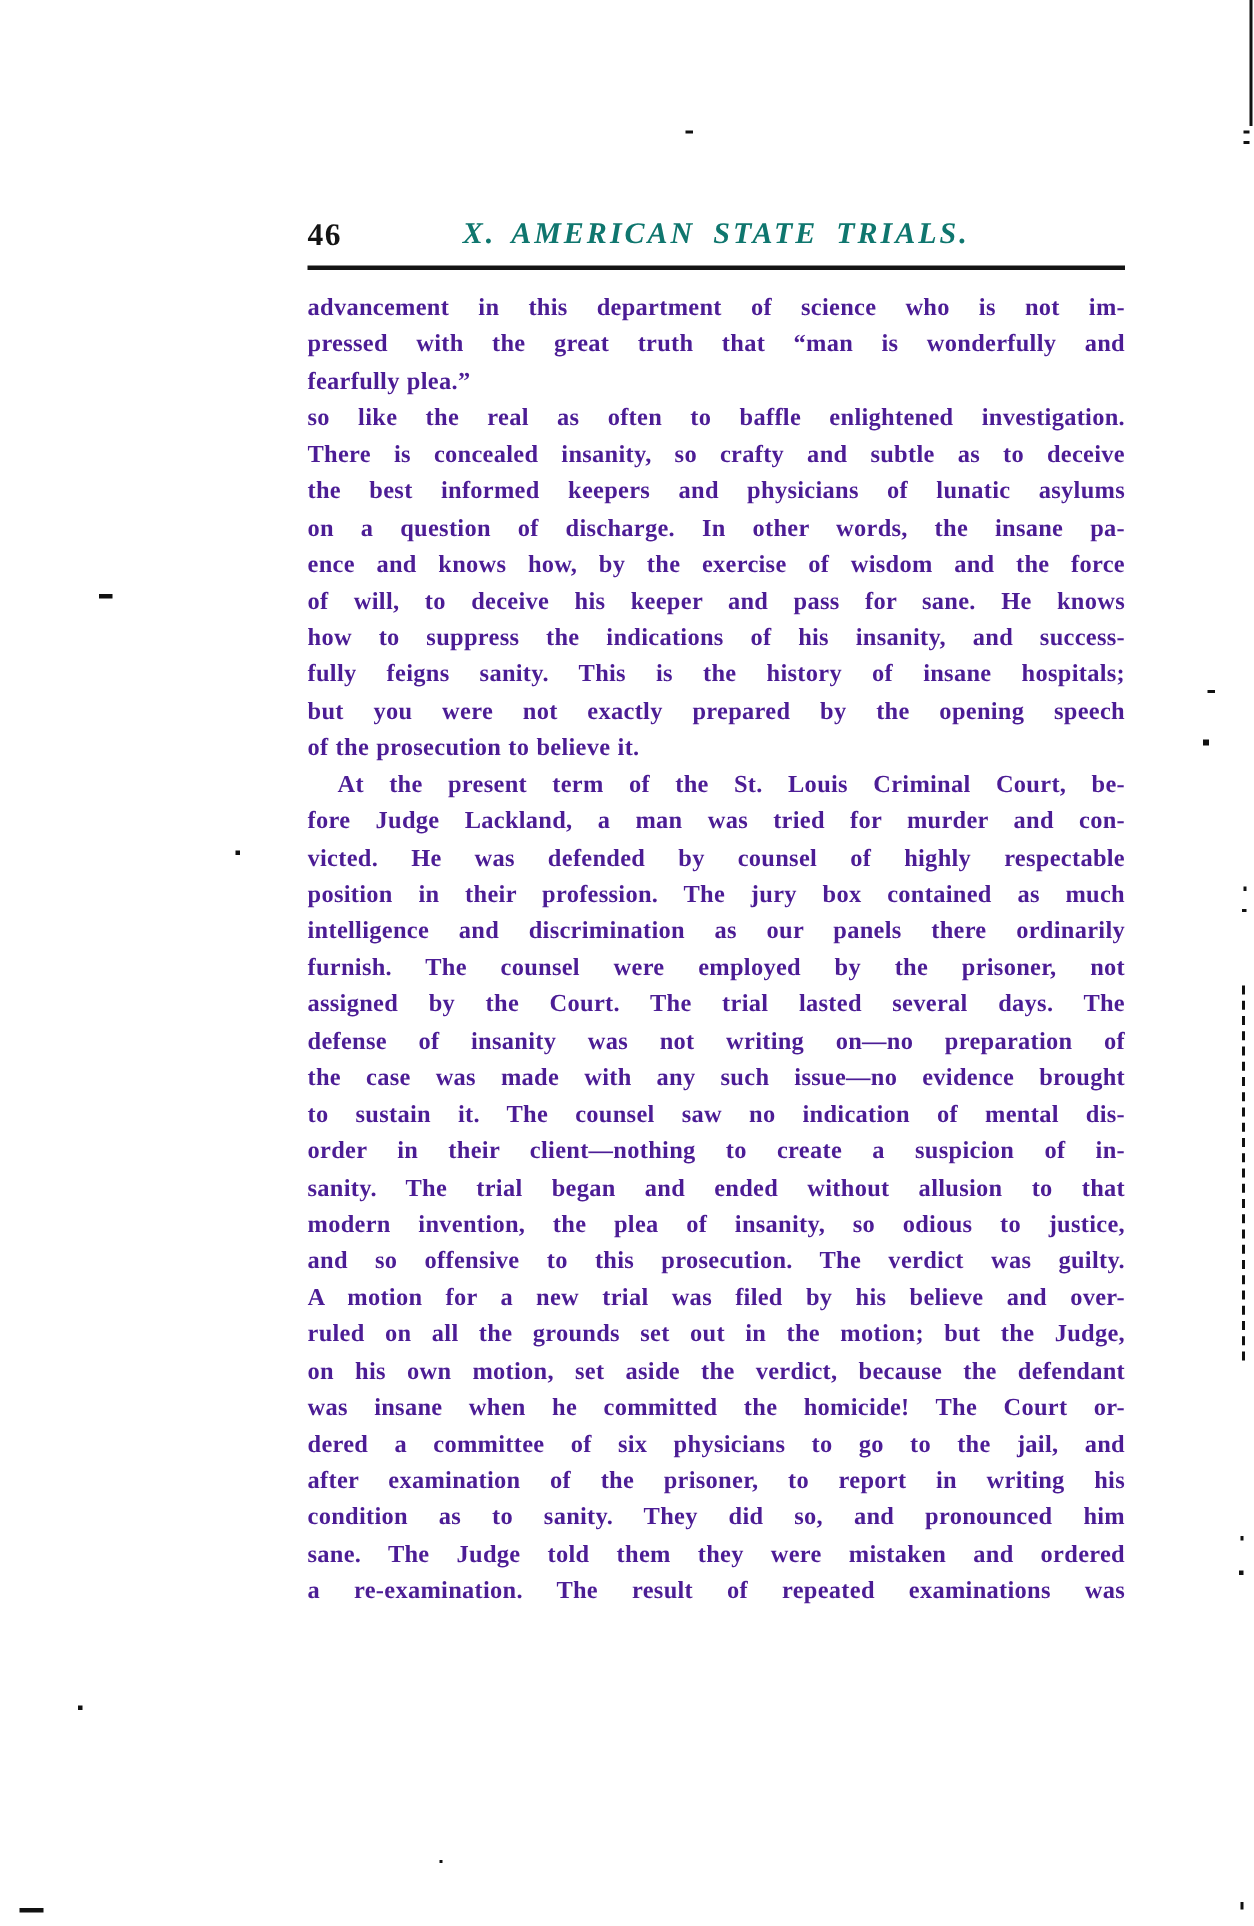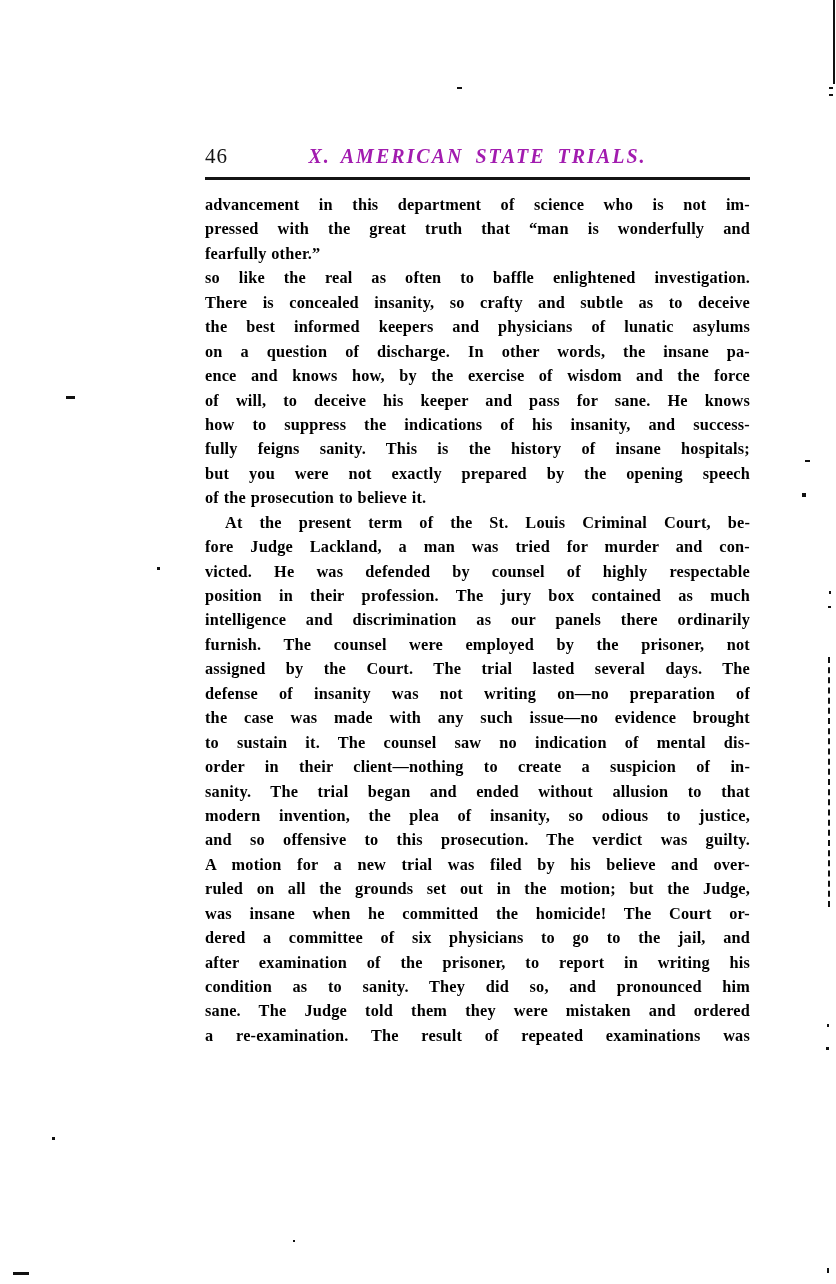--- a/index.html
+++ b/index.html
@@ -16,36 +16,36 @@
     font-family: "Liberation Serif", "DejaVu Serif", serif;
     color: #141414;
   }
 
   
   .page-number {
     position: absolute;
     left: 205px;
     top: 144px;
     font-size: 21px;
-    font-weight: normal;
+    font-weight: bold;
     letter-spacing: 1px;
     color: #141414;
   }
   .running-title {
     position: absolute;
     left: 205px;
     top: 145px;
     width: 545px;
     text-align: center;
     font-size: 20px;
     font-weight: bold;
     font-style: italic;
     letter-spacing: 2px;
     word-spacing: 5px;
-    color: #a21caf;
+    color: #0f766e;
     white-space: nowrap;
   }
   .running-title .section-numeral {
     margin-right: 10px;
   }
   .header-rule {
     position: absolute;
     left: 205px;
     top: 177px;
     width: 545px;
@@ -57,21 +57,21 @@
   .text-block {
     position: absolute;
     left: 205px;
     top: 193px;
     width: 545px;
     font-size: 16.3px;
     font-weight: bold;
     line-height: 24.45px;
     letter-spacing: 0.2px;
     word-spacing: 0.5px;
-    color: #000000;
+    color: #4c1d95;
   }
   .line {
     text-align: justify;
     text-align-last: justify;
     height: 24.45px;
     overflow: hidden;
   }
   .line.last-short {
     text-align-last: left;
   }
@@ -100,21 +100,21 @@
     <div class="running-title">
       <span class="section-numeral">X.</span><span>AMERICAN STATE TRIALS.</span>
     </div>
     <div class="header-rule"></div>
   </header>
 
   <main class="text-block">
       <div>
         <div class="line">advancement in this department of science who is not im-</div>
         <div class="line">pressed with the great truth that “man is wonderfully and</div>
-        <div class="line last-short">fearfully other.”</div>
+        <div class="line last-short">fearfully plea.”</div>
       </div>
       <div>
         <div class="line">so like the real as often to baffle enlightened investigation.</div>
         <div class="line">There is concealed insanity, so crafty and subtle as to deceive</div>
         <div class="line">the best informed keepers and physicians of lunatic asylums</div>
         <div class="line">on a question of discharge.  In other words, the insane pa-</div>
         <div class="line">ence and knows how, by the exercise of wisdom and the force</div>
         <div class="line">of will, to deceive his keeper and pass for sane.  He knows</div>
         <div class="line">how to suppress the indications of his insanity, and success-</div>
         <div class="line">fully feigns sanity.  This is the history of insane hospitals;</div>
@@ -131,20 +131,21 @@
         <div class="line">assigned by the Court.  The trial lasted several days.  The</div>
         <div class="line">defense of insanity was not writing on—no preparation of</div>
         <div class="line">the case was made with any such issue—no evidence brought</div>
         <div class="line">to sustain it.  The counsel saw no indication of mental dis-</div>
         <div class="line">order in their client—nothing to create a suspicion of in-</div>
         <div class="line">sanity.  The trial began and ended without allusion to that</div>
         <div class="line">modern invention, the plea of insanity, so odious to justice,</div>
         <div class="line">and so offensive to this prosecution.  The verdict was guilty.</div>
         <div class="line">A motion for a new trial was filed by his believe and over-</div>
         <div class="line">ruled on all the grounds set out in the motion; but the Judge,</div>
+        <div class="line">on his own motion, set aside the verdict, because the defendant</div>
         <div class="line">was insane when he committed the homicide!  The Court or-</div>
         <div class="line">dered a committee of six physicians to go to the jail, and</div>
         <div class="line">after examination of the prisoner, to report in writing his</div>
         <div class="line">condition as to sanity.  They did so, and pronounced him</div>
         <div class="line">sane.  The Judge told them they were mistaken and ordered</div>
         <div class="line">a re-examination.  The result of repeated examinations was</div>
       </div>
     </main>
 
   <div>

